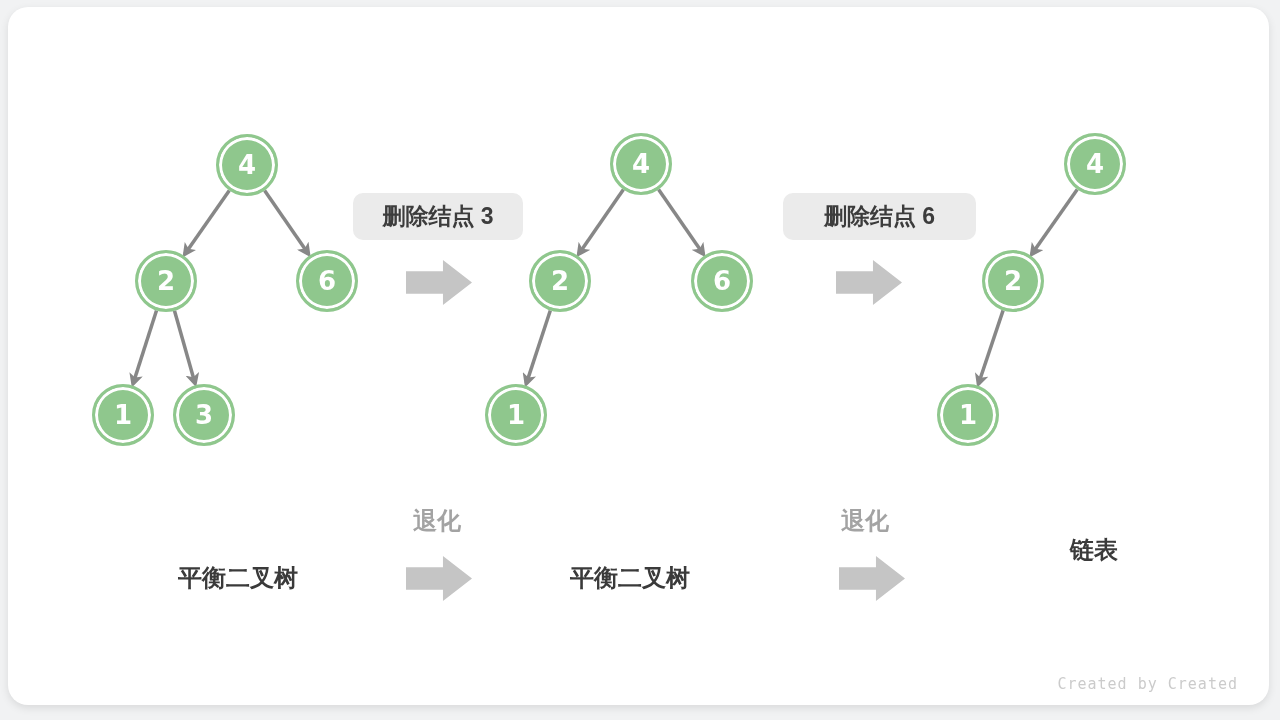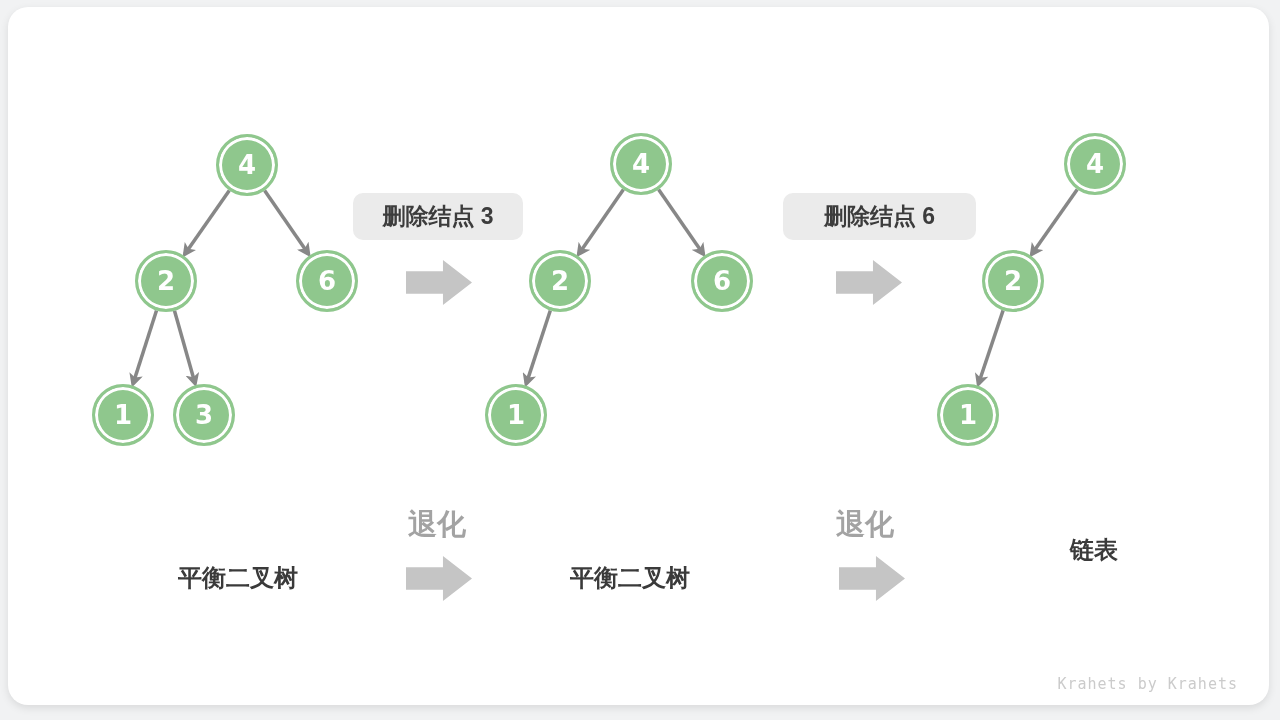--- a/index.html
+++ b/index.html
@@ -57,21 +57,21 @@
   .block-arrow {
     position: absolute;
     width: 66px; height: 45px;
     background: #c5c5c5;
     clip-path: polygon(0 25%, 56% 25%, 56% 0, 100% 50%, 56% 100%, 56% 75%, 0 75%);
   }
   .degrade-label {
     position: absolute;
     transform: translateX(-50%);
     color: #a3a3a3;
-    font-size: 29px;
+    font-size: 24px;
     font-weight: bold;
     white-space: nowrap;
   }
   .tree-name {
     position: absolute;
     transform: translateX(-50%);
     color: #3a3a3a;
     font-size: 24px;
     font-weight: bold;
     white-space: nowrap;
@@ -159,13 +159,13 @@
 <div class="degrade-label" style="left:437px;top:505px">退化</div>
 <div class="degrade-label" style="left:865px;top:505px">退化</div>
 
 <div class="block-arrow" style="left:406px;top:556px"></div>
 <div class="block-arrow" style="left:839px;top:556px"></div>
 
 <div class="tree-name" style="left:238px;top:562px">平衡二叉树</div>
 <div class="tree-name" style="left:630px;top:562px">平衡二叉树</div>
 <div class="tree-name" style="left:1094px;top:534px">链表</div>
 
-<div class="watermark">Krahets by Krahets</div>
+<div class="watermark">Created by Created</div>
 
 </body></html>

